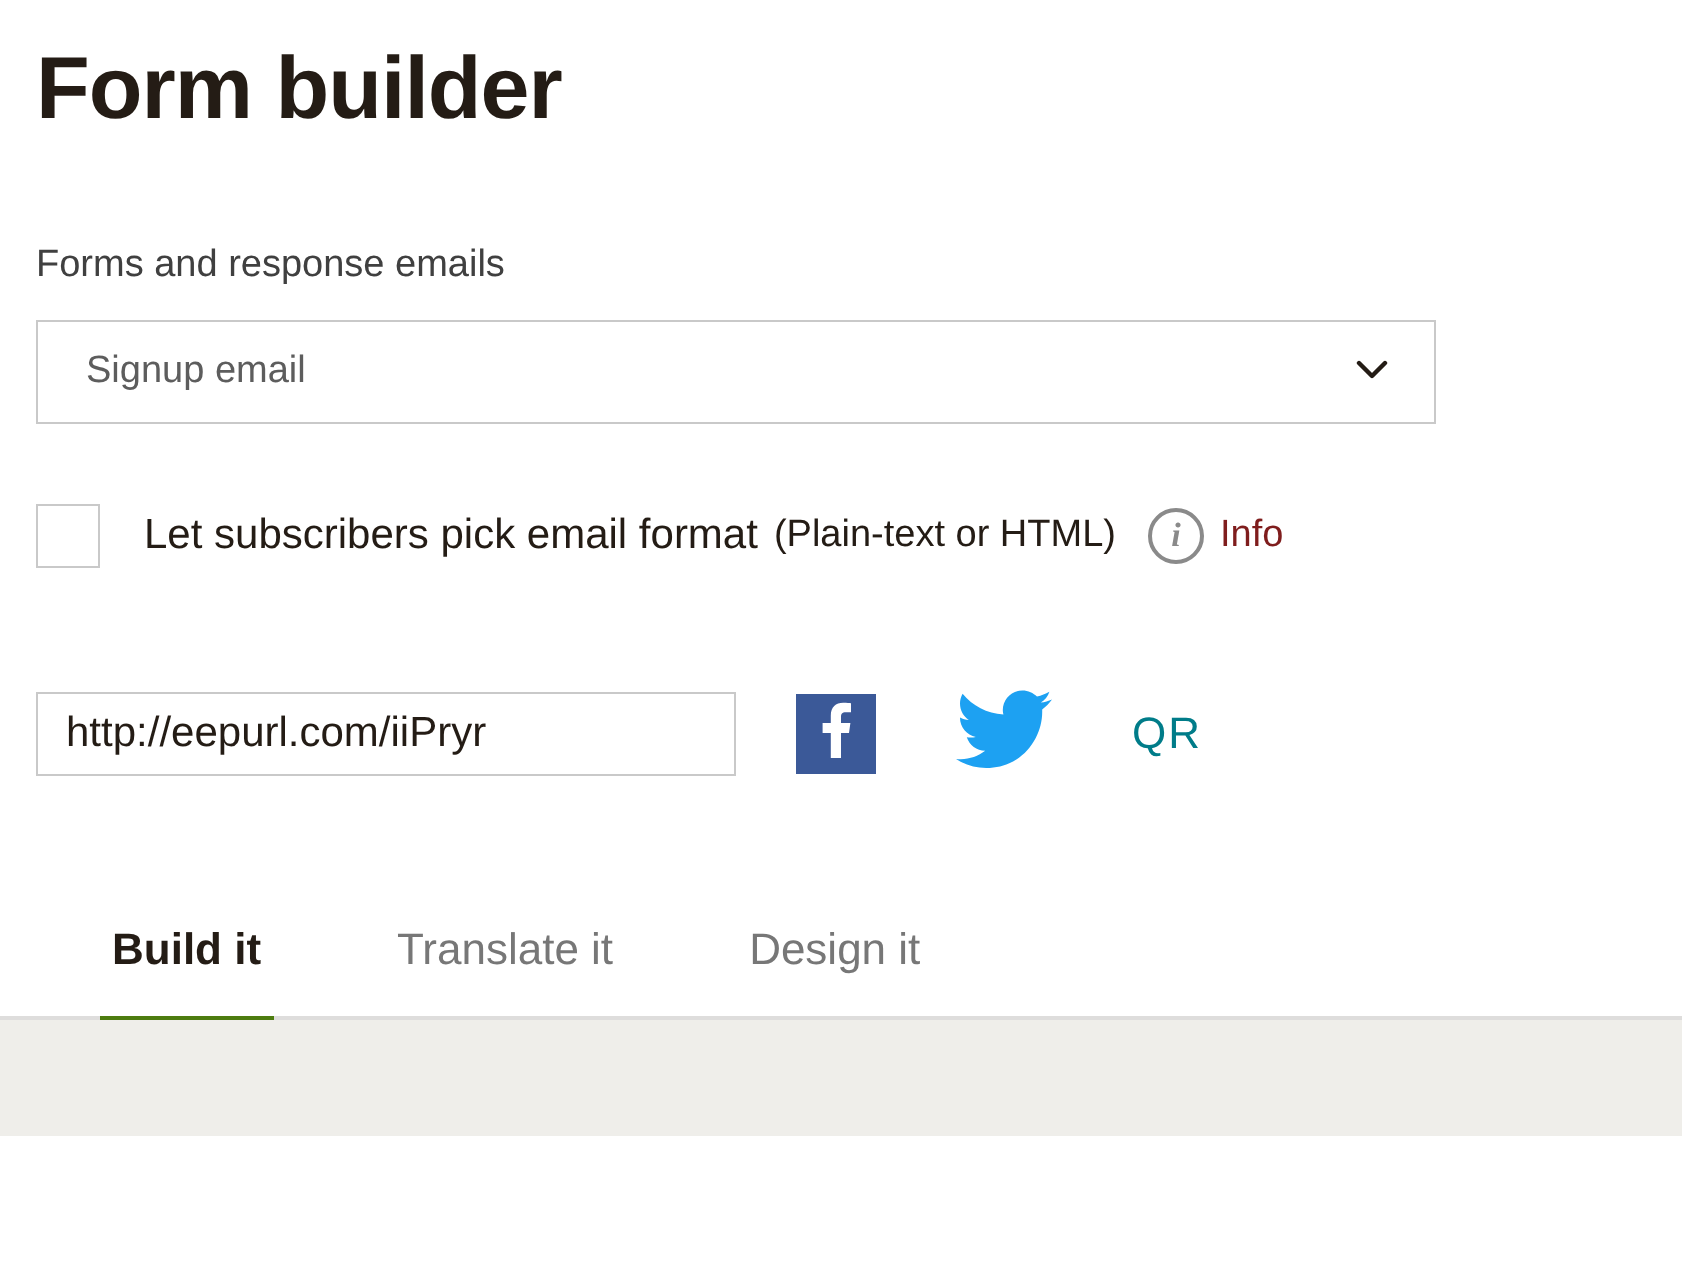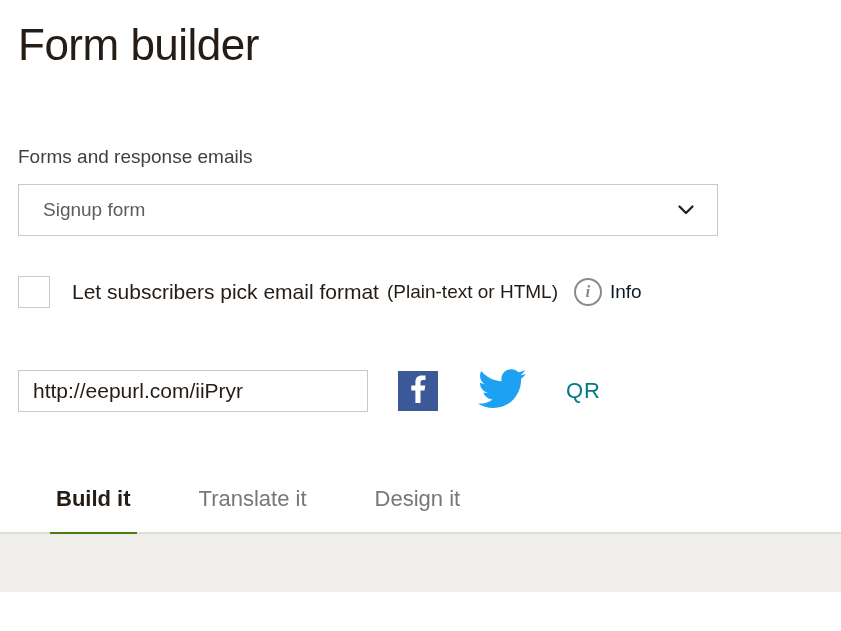--- a/index.html
+++ b/index.html
@@ -7,23 +7,23 @@
       font-family: "Helvetica Neue", Helvetica, Arial, sans-serif;
       width: 841px;
       height: 631px;
       background: #ffffff;
       color: #241c15;
       padding: 20px 18px 0 18px;
       overflow: hidden;
     }
     .page-title {
       font-size: 44px;
-      font-weight: 400;
+      font-weight: 700;
       letter-spacing: -0.5px;
-      margin-bottom: 76px;
+      margin-bottom: 52px;
     }
     .section-label {
       font-size: 19px;
       margin-bottom: 16px;
       color: #404040;
     }
     .select-wrap {
       position: relative;
       width: 700px;
       margin-bottom: 40px;
@@ -88,21 +88,21 @@
     }
     .info-i {
       font-family: Georgia, serif;
       font-style: italic;
       font-size: 17px;
       color: #8a8a8a;
       font-weight: bold;
     }
     .info-text {
       font-size: 19px;
-      color: #0f172a;
+      color: #7f1d1d;
     }
     .url-section {
       margin-bottom: 60px;
     }
     .url-row {
       display: flex;
       align-items: center;
       gap: 30px;
     }
     .url-input {
@@ -169,21 +169,21 @@
   </style>
 </head>
 <body>
 
 <h1 class="page-title">Form builder</h1>
 
 <div class="section-label">Forms and response emails</div>
 
 <div class="select-wrap">
   <div class="select">
-    <span>Signup form</span>
+    <span>Signup email</span>
   </div>
   <span class="chevron">
     <svg width="16" height="10" viewBox="0 0 16 10">
         <path d="M1.5 1.5 L8 8 L14.5 1.5" stroke="#241c15" stroke-width="2.2" fill="none" stroke-linecap="round" stroke-linejoin="round"></path>
       </svg>
   </span>
 </div>
 
 <div class="checkbox-row">
   <div class="checkbox"></div>

